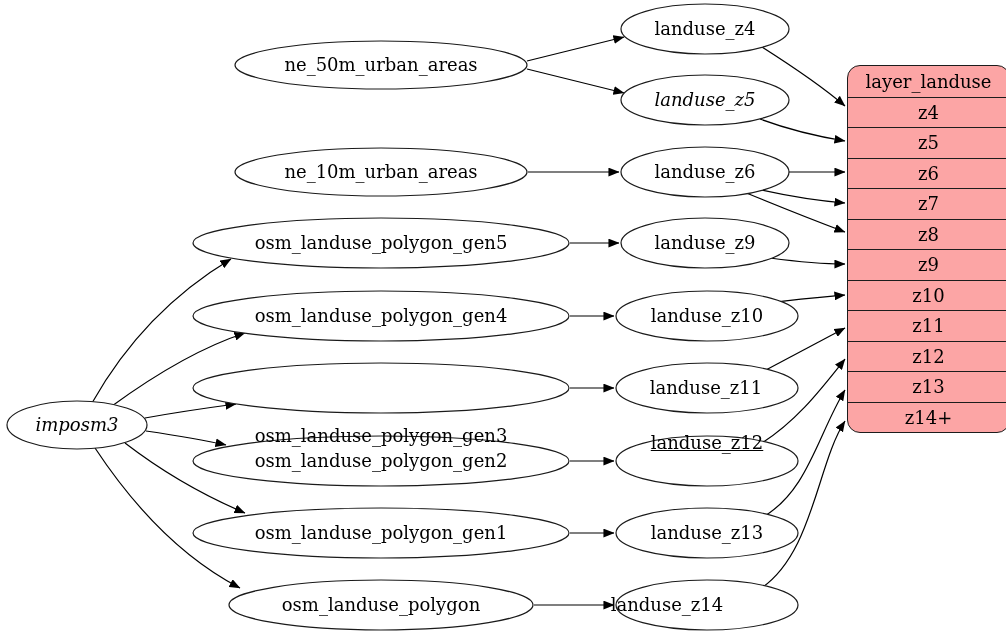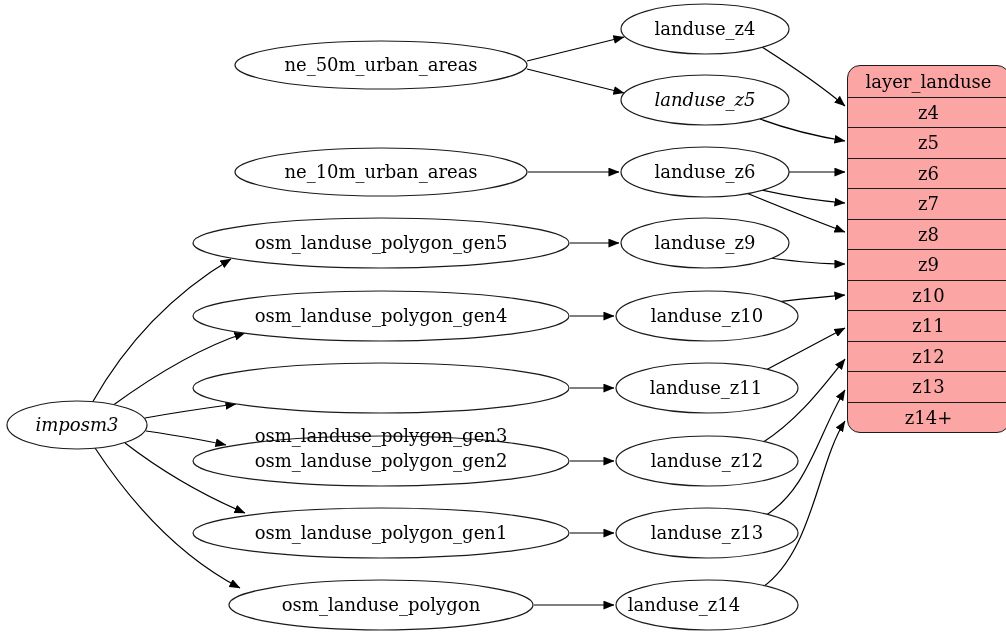--- a/index.html
+++ b/index.html
@@ -102,23 +102,23 @@
   <div class="lbl" style="left:381px; top:388px;margin-top:48px;">osm_landuse_polygon_gen3</div>
   <div class="lbl" style="left:381px; top:461px;">osm_landuse_polygon_gen2</div>
   <div class="lbl" style="left:381px; top:533px;">osm_landuse_polygon_gen1</div>
   <div class="lbl" style="left:381px; top:605px;">osm_landuse_polygon</div>
   <div class="lbl" style="left:705px; top:29px;">landuse_z4</div>
   <div class="lbl" style="left:705px; top:100px;font-style:italic;">landuse_z5</div>
   <div class="lbl" style="left:705px; top:172px;">landuse_z6</div>
   <div class="lbl" style="left:705px; top:243px;">landuse_z9</div>
   <div class="lbl" style="left:707px; top:316px;">landuse_z10</div>
   <div class="lbl" style="left:682px; top:388px;margin-left:24px;">landuse_z11</div>
-  <div class="lbl" style="left:707px; top:461px;">landuse_z12</div>
+  <div class="lbl" style="left:707px; top:443px;text-decoration:underline;">landuse_z12</div>
   <div class="lbl" style="left:707px; top:533px;">landuse_z13</div>
-  <div class="lbl" style="left:684px; top:605px;">landuse_z14</div>
+  <div class="lbl" style="left:667px; top:605px;">landuse_z14</div>
 
   <div class="ztable">
     <div class="trow">layer_landuse</div>
     <div class="trow">z4</div>
     <div class="trow">z5</div>
     <div class="trow">z6</div>
     <div class="trow">z7</div>
     <div class="trow">z8</div>
     <div class="trow">z9</div>
     <div class="trow">z10</div>

